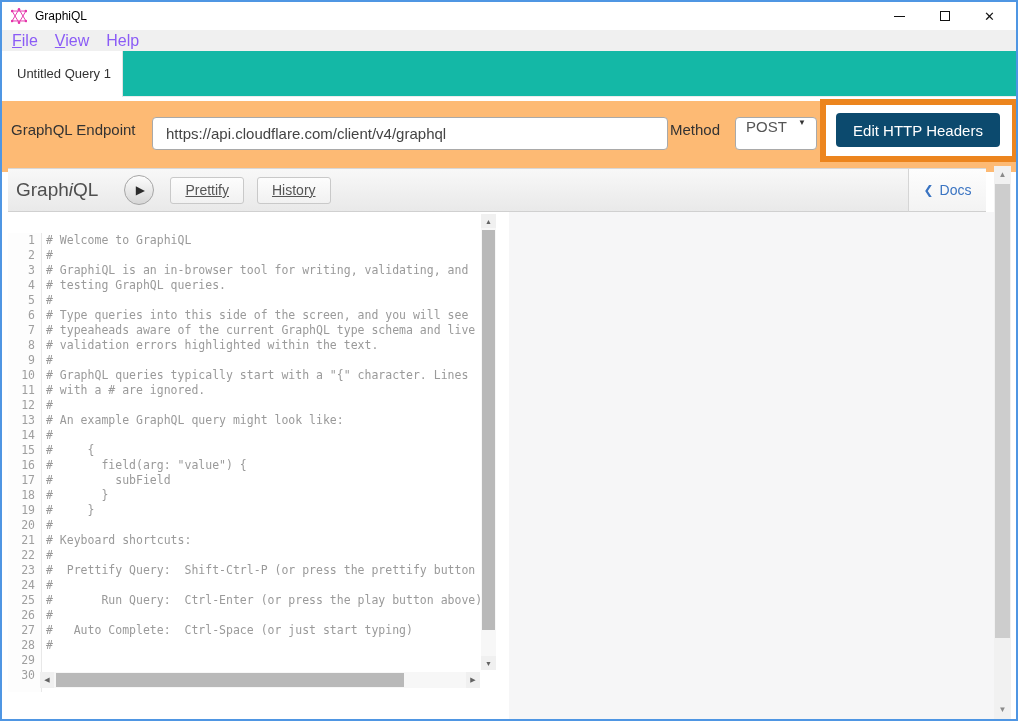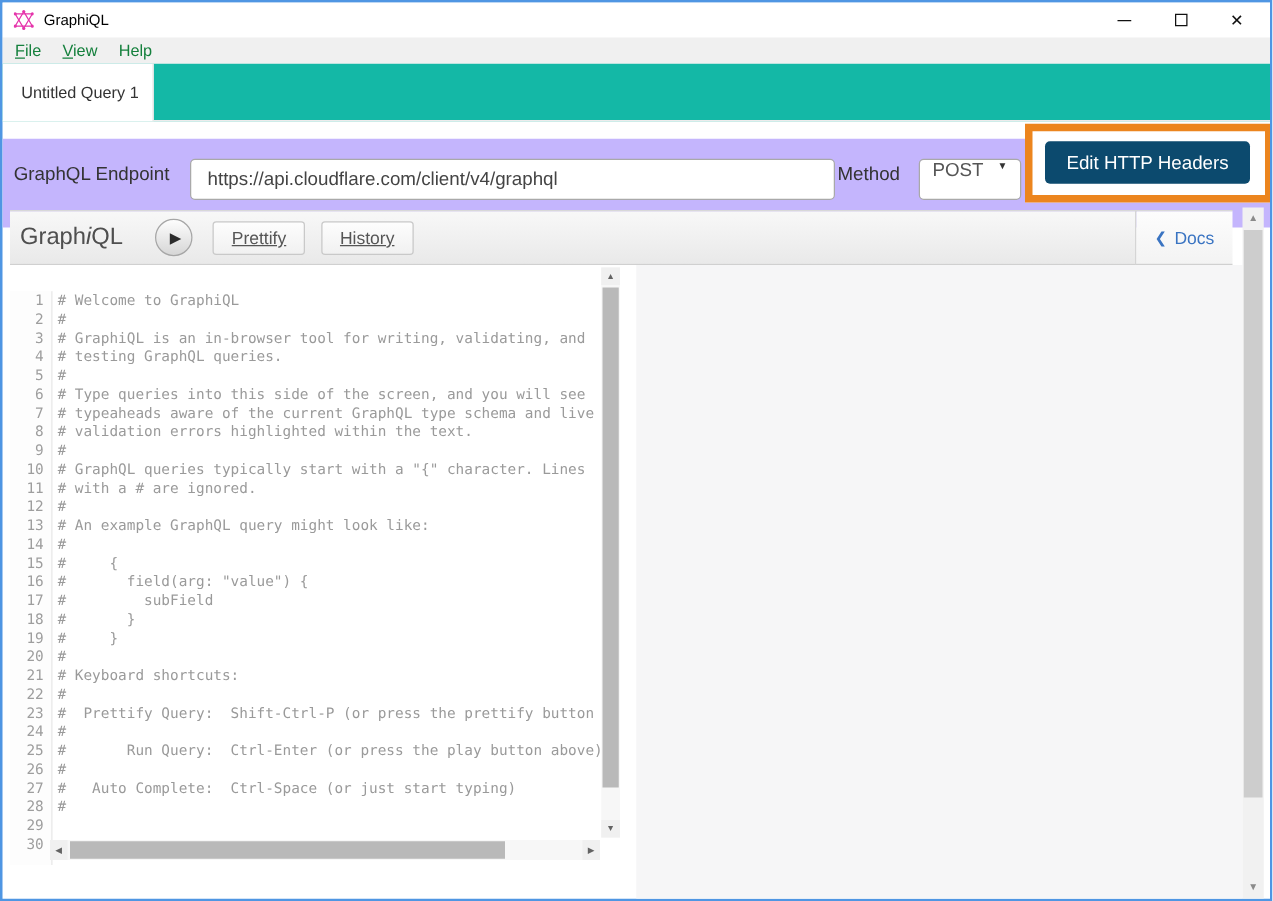--- a/index.html
+++ b/index.html
@@ -11,27 +11,27 @@
   
   .titlebar { position:absolute; left:0; top:0; width:1014px; height:28px; background:#fff; }
   .app-icon { position:absolute; left:9px; top:6px; width:16px; height:16px; }
   .app-title { position:absolute; left:33px; top:7px; font-size:12px; color:#000; }
   .win-controls { position:absolute; right:4px; top:0; height:28px; display:flex; }
   .win-btn { width:45px; height:28px; display:flex; align-items:center; justify-content:center; color:#111; font-size:13px; }
   .max-glyph { width:10px; height:10px; border:1px solid #111; display:inline-block; }
   .min-glyph { width:11px; height:1px; background:#111; display:inline-block; }
   
   .menubar { position:absolute; left:0; top:28px; width:1014px; height:21px; background:#f0f0f0; display:flex; align-items:center; padding-left:7px; }
-  .menu-item { font-size:13px; color:#15803d; padding:2px 8px 2px 3px; margin-right:6px; }
+  .menu-item { font-size:16px; color:#8b5cf6; padding:2px 8px 2px 3px; margin-right:6px; }
   .u { text-decoration:underline; }
   
   .tabstrip { position:absolute; left:0; top:49px; width:1014px; height:46px; background:#14b8a6; border-bottom:1px solid #ececec; }
   .tab { position:absolute; left:0; top:0; height:46px; width:121px; background:#fff; border-right:1px solid #e3e3e3; font-size:13px; color:#333; line-height:46px; padding-left:15px; }
   
-  .endpoint-row { position:absolute; left:0; top:109px; width:1014px; height:71px; background:#c4b5fd; }
+  .endpoint-row { position:absolute; left:0; top:99px; width:1014px; height:71px; background:#fdba74; }
   .ep-label { position:absolute; left:9px; top:20px; font-size:15px; color:#333; }
   .ep-input { position:absolute; left:150px; top:16px; width:516px; height:33px; border:1px solid #a9a9a9; border-radius:4px; font-size:15px; color:#444; padding:0 13px; font-family:"Liberation Sans", sans-serif; background:#fff; }
   .method-label { position:absolute; left:668px; top:20px; font-size:15px; color:#333; }
   .method-select { position:absolute; left:733px; top:16px; width:82px; height:33px; border:1px solid #a9a9a9; border-radius:4px; background:#fff; display:flex; align-items:flex-start; padding:0 10px; font-size:15px; color:#555; }
   .method-caret { margin-left:auto; font-size:8px; color:#333; }
   .orange-box { position:absolute; left:818px; top:97px; width:198px; height:63px; border:6px solid #EC851E; background:#fff; }
   .headers-btn { position:absolute; left:834px; top:111px; width:164px; height:34px; background:#0c4a6e; border:none; border-radius:4px; color:#fff; font-size:15px; font-family:"Liberation Sans", sans-serif; }
   
   .gq-toolbar { position:absolute; left:6px; top:166px; width:900px; height:44px;
     background:linear-gradient(#f8f8f8,#e9e9e9); border-top:1px solid #d8d8d8; border-bottom:1px solid #d0d0d0;

